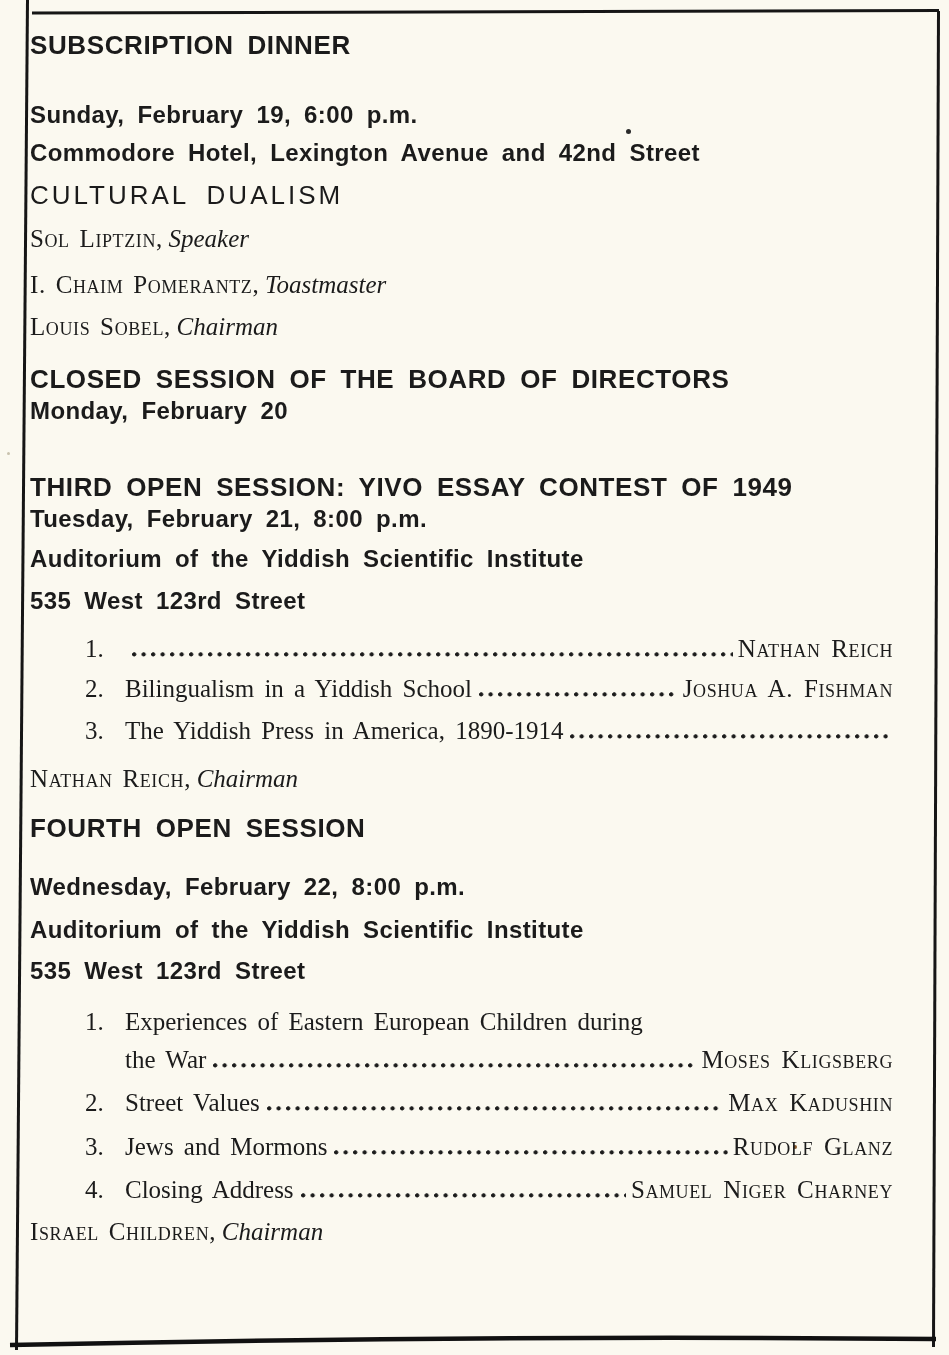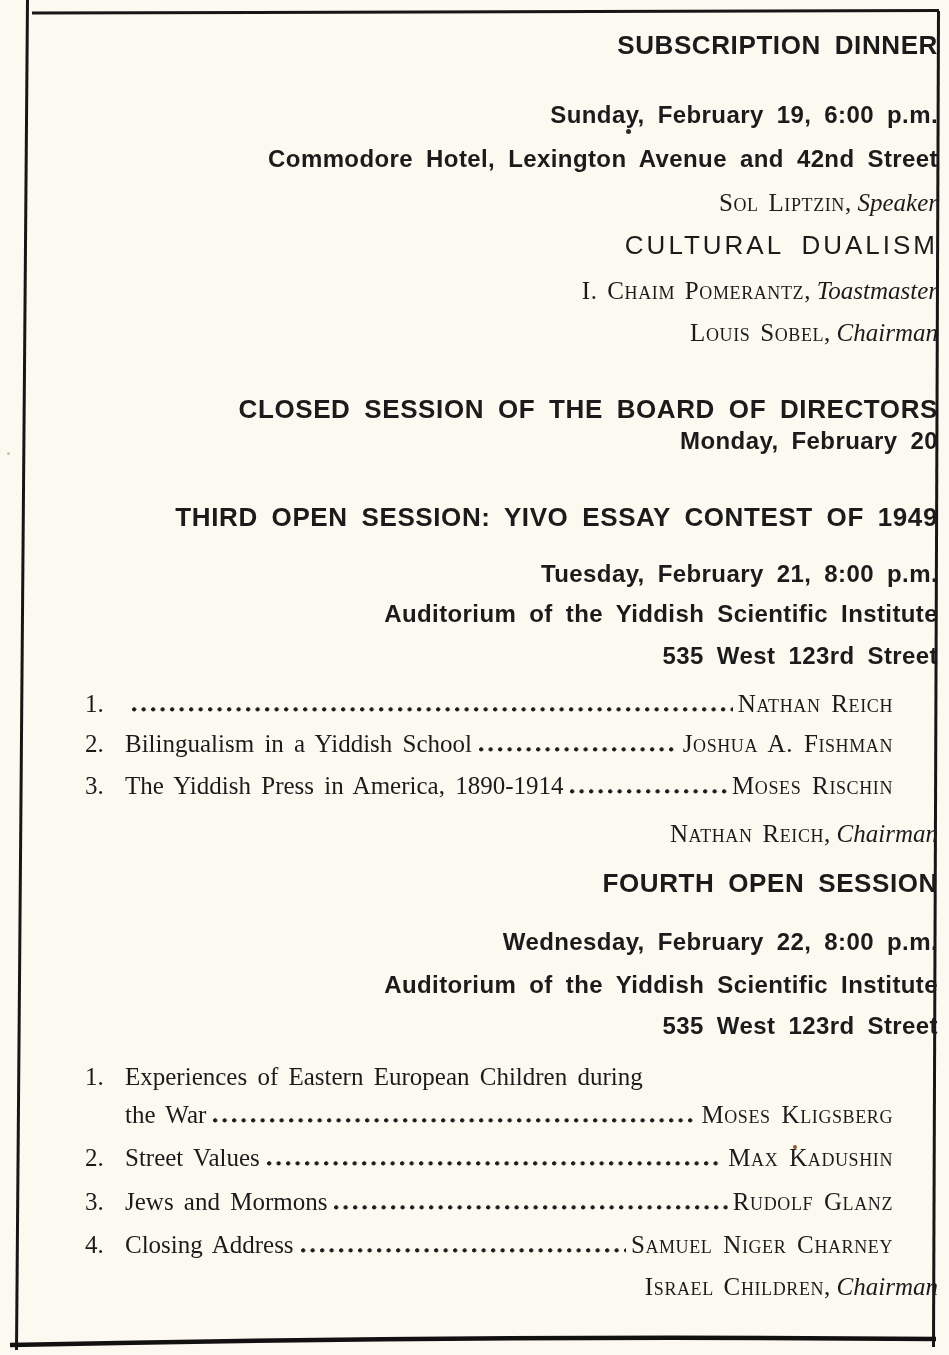--- a/index.html
+++ b/index.html
@@ -14,21 +14,21 @@
   
   .frame{position:absolute;left:0;top:0;pointer-events:none;}
   
   .content{
     position:relative;
     width:908px;              
     margin:0 0 0 30px;
     padding-top:29px;
     box-sizing:border-box;
   }
-  .line{line-height:32px;text-align:right;}
+  .line{line-height:32px;text-align:left;}
   
   .h-section{
     font-family:"Liberation Sans", sans-serif;
     font-weight:700;font-size:26px;
     letter-spacing:0.6px;word-spacing:6px;
   }
   .h-sub{
     font-family:"Liberation Sans", sans-serif;
     font-weight:700;font-size:24px;
     letter-spacing:0.4px;word-spacing:6px;
@@ -55,24 +55,24 @@
   .num{flex:0 0 40px;}
   .ititle{white-space:nowrap;word-spacing:4px;}
   .iname{white-space:nowrap;font-variant:small-caps;letter-spacing:0.6px;word-spacing:4px;font-size:25px;}
   .leader{
     flex:1;min-width:18px;height:5px;margin:0 5px 0 7px;
     background-image:radial-gradient(circle at 2.2px 2.4px, #1c1c1c 1.8px, transparent 2.4px);
     background-size:9.5px 5px;background-repeat:repeat-x;
   }
   .cont-indent{padding-left:40px;}   
   
-  .mt5{margin-top:12px}.mt6{margin-top:6px}.mt8{margin-top:8px}.mt9{margin-top:9px}
+  .mt5{margin-top:6px}.mt6{margin-top:6px}.mt8{margin-top:8px}.mt9{margin-top:9px}
   .mt10{margin-top:10px}.mt11{margin-top:11px}.mt12{margin-top:12px}.mt14{margin-top:14px}
-  .mt16{margin-top:16px}.mt19{margin-top:19px}.mt20{}.mt25{margin-top:25px}
-  .mt27{margin-top:27px}.mt28{margin-top:44px}.mt38{margin-top:38px}.mt41{margin-top:17px}
+  .mt16{margin-top:16px}.mt19{margin-top:19px}.mt20{}.mt25{}
+  .mt27{margin-top:27px}.mt28{margin-top:20px}.mt38{margin-top:38px}.mt41{margin-top:17px}
   .mt44{margin-top:44px}
   
   .speck{position:absolute;border-radius:50%;}
   .speck-a{left:626px;top:129px;width:5px;height:5px;background:#2a2a2a;}
   .speck-b{left:793px;top:1145px;width:4px;height:4px;background:#8a5a2c;}
   .speck-c{left:7px;top:452px;width:3px;height:3px;background:#c9c2ae;}
 </style>
 </head>
 <body>
 
@@ -86,25 +86,25 @@
 <div class="speck speck-a"></div>
 <div class="speck speck-b"></div>
 <div class="speck speck-c"></div>
 
 <div class="content">
 
   <div class="line h-section">SUBSCRIPTION DINNER</div>
   <div class="line h-sub mt38">Sunday, February 19, 6:00 p.m.</div>
   <div class="line h-sub mt5">Commodore Hotel, Lexington Avenue and 42nd Street</div>
 
+  <div class="line h-light mt10">CULTURAL DUALISM</div>
+
   <div class="line serifline mt12">
     <span class="sc">Sol Liptzin</span><span>, </span><span class="ital">Speaker</span>
   </div>
-
-  <div class="line h-light mt10">CULTURAL DUALISM</div>
 
   <div class="line serifline mt14">
     <span class="sc">I. Chaim Pomerantz</span><span>, </span><span class="ital">Toastmaster</span>
   </div>
 
   <div class="line serifline mt10">
     <span class="sc">Louis Sobel</span><span>, </span><span class="ital">Chairman</span>
   </div>
 
   <div class="line h-section mt28">CLOSED SESSION OF THE BOARD OF DIRECTORS</div>
@@ -124,21 +124,20 @@
     <div class="item-row mt8">
       <span class="num">2.</span>
       <span class="ititle">Bilingualism in a Yiddish School</span>
       <span class="leader"></span>
       <span class="iname">Joshua A. Fishman</span>
     </div>
     <div class="item-row mt10">
       <span class="num">3.</span>
       <span class="ititle">The Yiddish Press in America, 1890-1914</span>
       <span class="leader"></span>
-      <span class="iname">Moses Rischin</span>
     </div>
   </div>
 
   <div class="line serifline mt16">
     <span class="sc">Nathan Reich</span><span>, </span><span class="ital">Chairman</span>
   </div>
 
   <div class="line h-section mt41">FOURTH OPEN SESSION</div>
   <div class="line h-sub mt27">Wednesday, February 22, 8:00 p.m.</div>
   <div class="line h-sub mt11">Auditorium of the Yiddish Scientific Institute</div>

